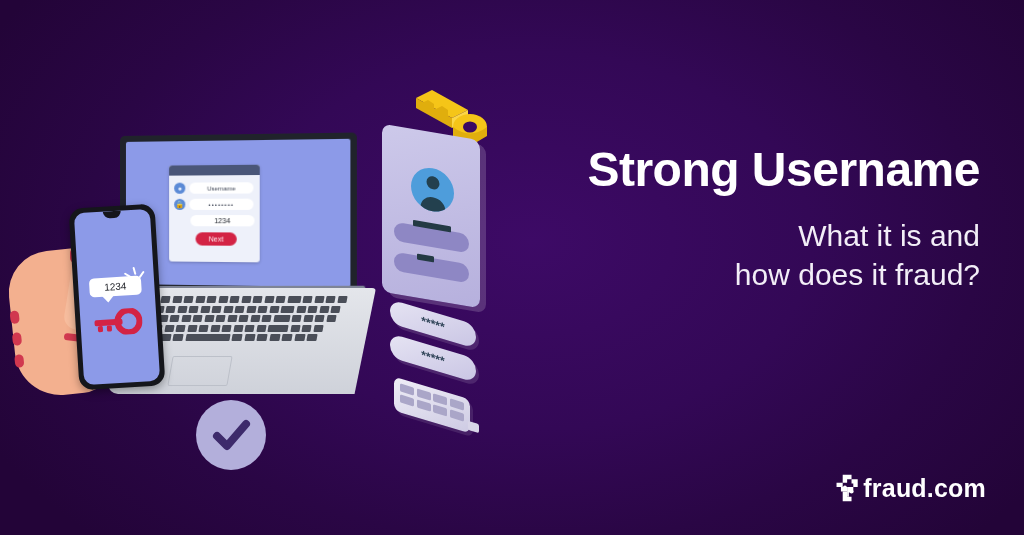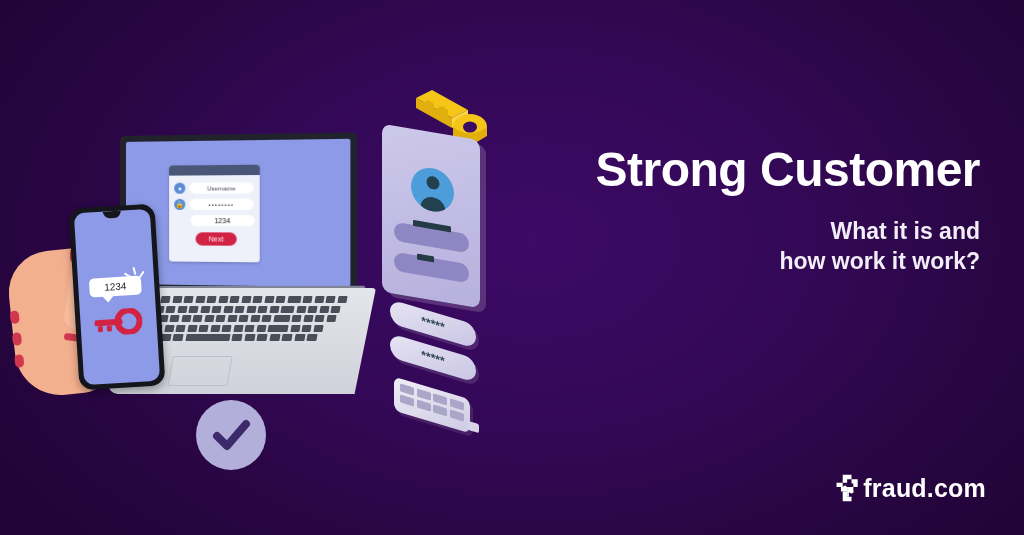--- a/index.html
+++ b/index.html
@@ -27,22 +27,22 @@
   .headline {
     color:#ffffff;
     font-size:48px;
     font-weight:bold;
     line-height:1.13;
     letter-spacing:-0.5px;
     white-space:nowrap;
   }
   .subhead {
     color:#f2eef7;
-    font-size:23px;
-    font-weight:700;
+    font-size:30px;
+    font-weight:400;
     line-height:1.28;
     margin-top:20px;
     white-space:nowrap;
   }
 
   
   #logo {
     position:absolute; right:38px; bottom:32px;
     display:flex; align-items:center; 
   }
@@ -459,23 +459,23 @@
         <i class="kp-key"></i>
           <i class="kp-key"></i>
           <i class="kp-key"></i>
           <i class="kp-key"></i>
       </div>
       <div class="kp-nub"></div>
     </div>
   </div>
 
   <div id="copy">
-    <div class="headline">Strong Customer</div>
+    <div class="headline">Strong Username</div>
     <div class="subhead">What it is and</div>
-    <div class="subhead" style="margin-top:0">how work it work?</div>
+    <div class="subhead" style="margin-top:0">how does it fraud?</div>
   </div>
 
   <div id="logo">
     <svg viewBox="0 0 34 34" width="30" height="30">
       <g fill="#ffffff">
         <path d="M11 2 h10 v5 h-5 v4 h-5 z"></path>
         <path d="M21 7 h7 v9 h-5 v-4 h-2 z"></path>
         <path d="M4 11 h7 v5 h5 v5 h-7 v-5 h-5 z"></path>
         <path d="M16 16 h7 v6 h-5 v5 h-2 z"></path>
         <path d="M11 21 h5 v6 h5 v5 h-10 z"></path>

